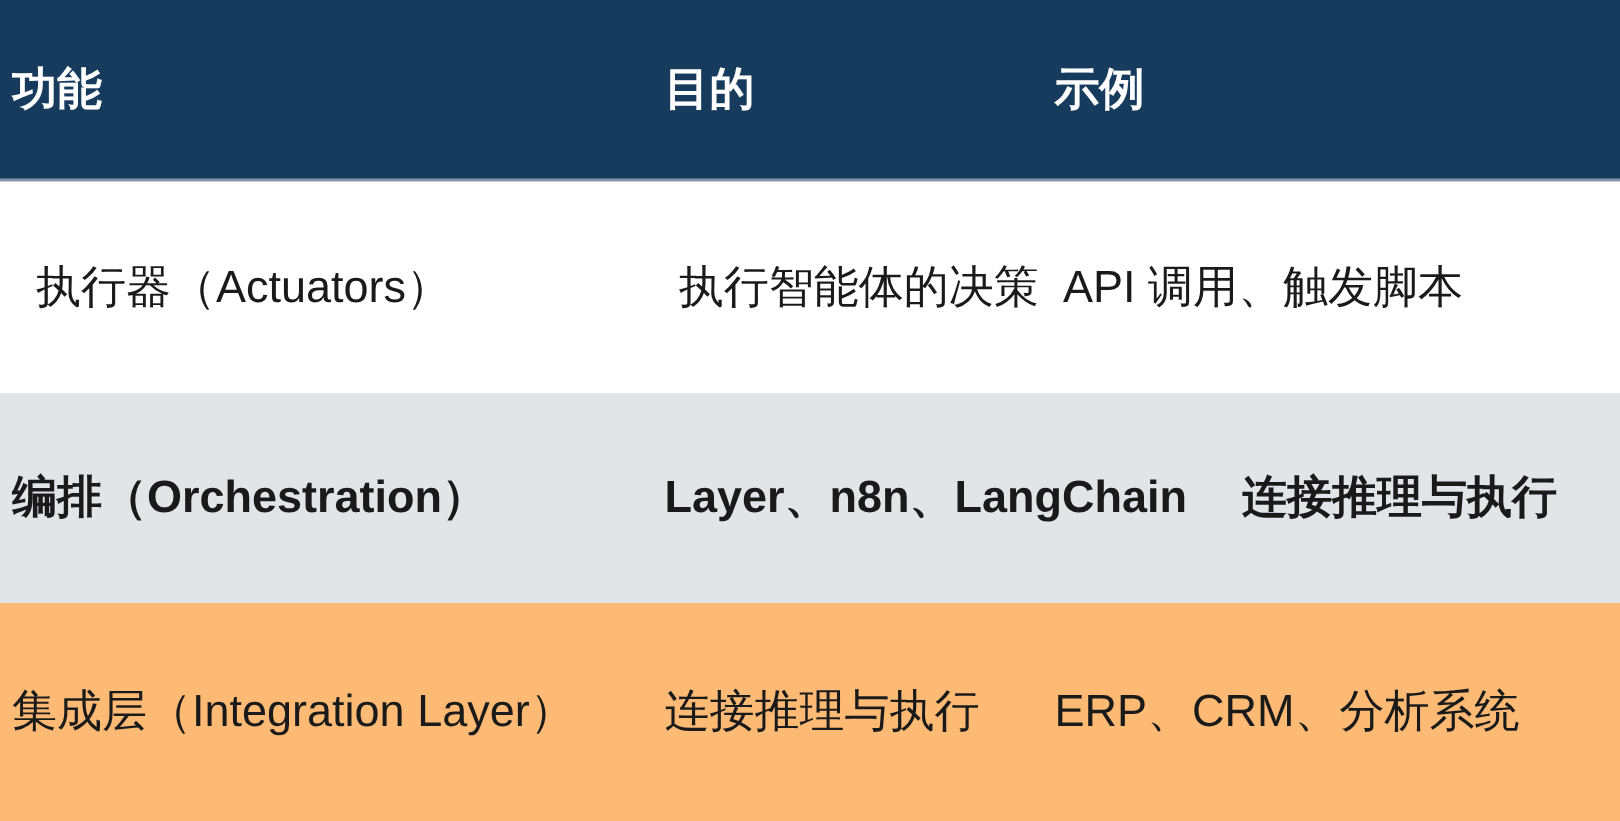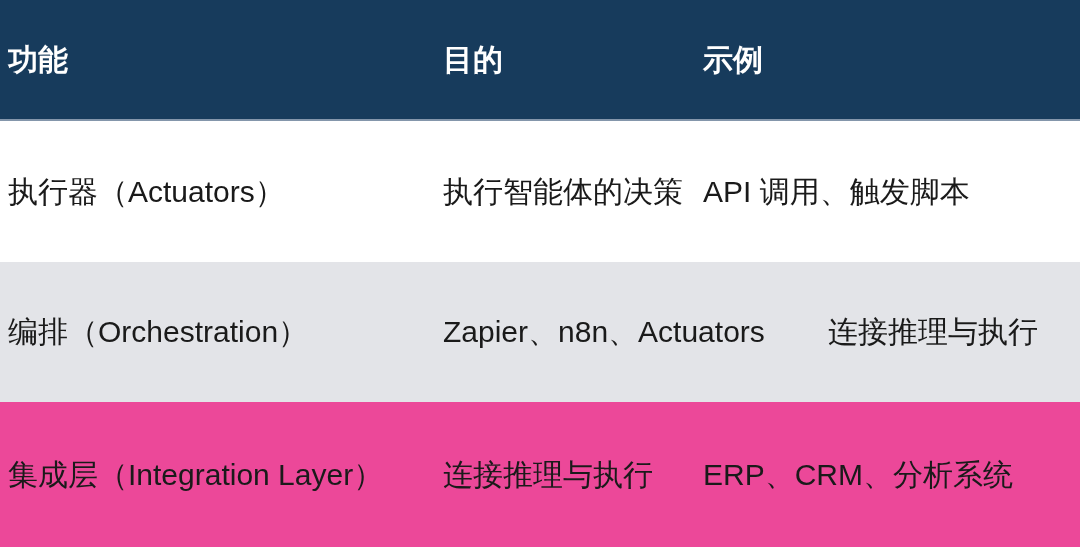--- a/index.html
+++ b/index.html
@@ -25,23 +25,23 @@
     height: 121px;
     background: #173b5c;
     color: #ffffff;
     font-weight: 700;
     border-bottom: 2px solid #8496ab;
   }
   .body-row {
     color: #1a1a1a;
     font-weight: 400;
   }
-  .row-1 { height: 141px; background: #ffffff; }
-  .row-2 { height: 140px; background: #e3e4e8; }
-  .row-3 { height: 145px; background: #ec4899; }
+  .row-1 { height: 141px; background: #ffffff; padding-left: 16px; }
+  .row-2 { height: 140px; background: #e3e4e8; font-weight: bold; }
+  .row-3 { height: 145px; background: #fdba74; }
   .cell {
     display: flex;
     align-items: center;
     font-size: 30px;
     line-height: 1.2;
     padding-left: 8px;
     white-space: nowrap;
     overflow: hidden;
   }
   .col-function { width: 435px; }
@@ -60,21 +60,21 @@
   </div>
 
   <div class="trow body-row row-1">
     <div class="cell col-function">执行器（Actuators）</div>
     <div class="cell col-purpose">执行智能体的决策</div>
     <div class="cell col-example">API 调用、触发脚本</div>
   </div>
 
   <div class="trow body-row row-2">
     <div class="cell col-function">编排（Orchestration）</div>
-    <div class="cell col-example">Zapier、n8n、Actuators</div>
+    <div class="cell col-example">Layer、n8n、LangChain</div>
     <div class="cell col-purpose">连接推理与执行</div>
   </div>
 
   <div class="trow body-row row-3">
     <div class="cell col-function">集成层（Integration Layer）</div>
     <div class="cell col-purpose">连接推理与执行</div>
     <div class="cell col-example">ERP、CRM、分析系统</div>
   </div>
 
 </div>

